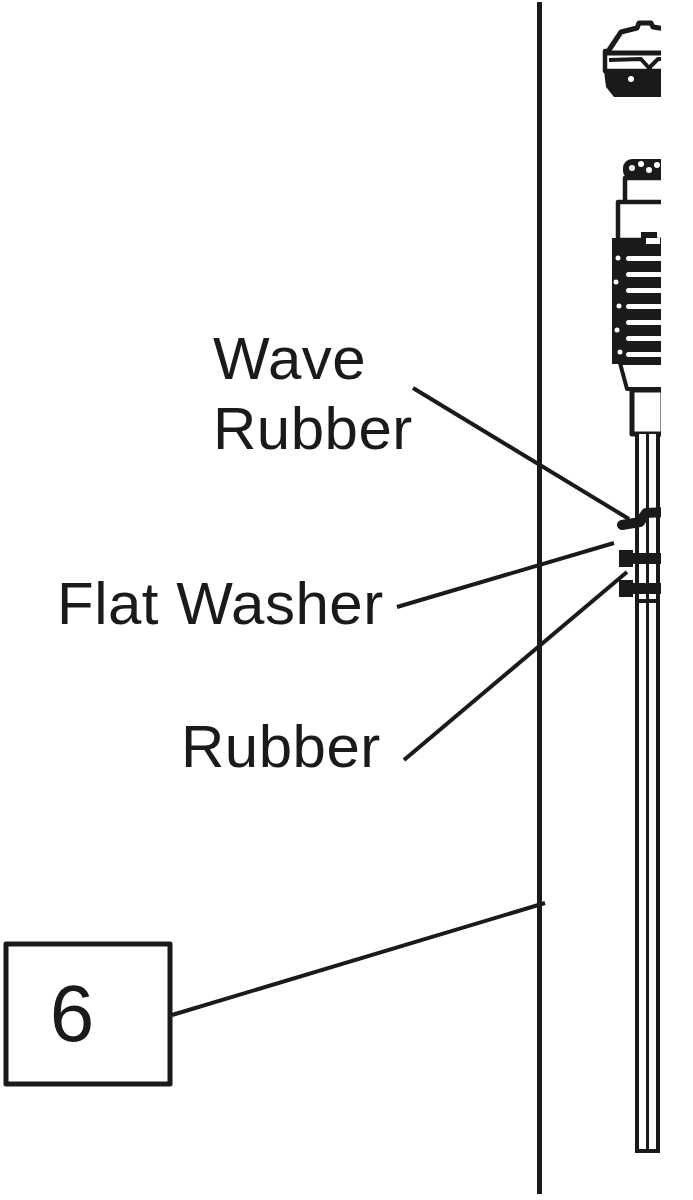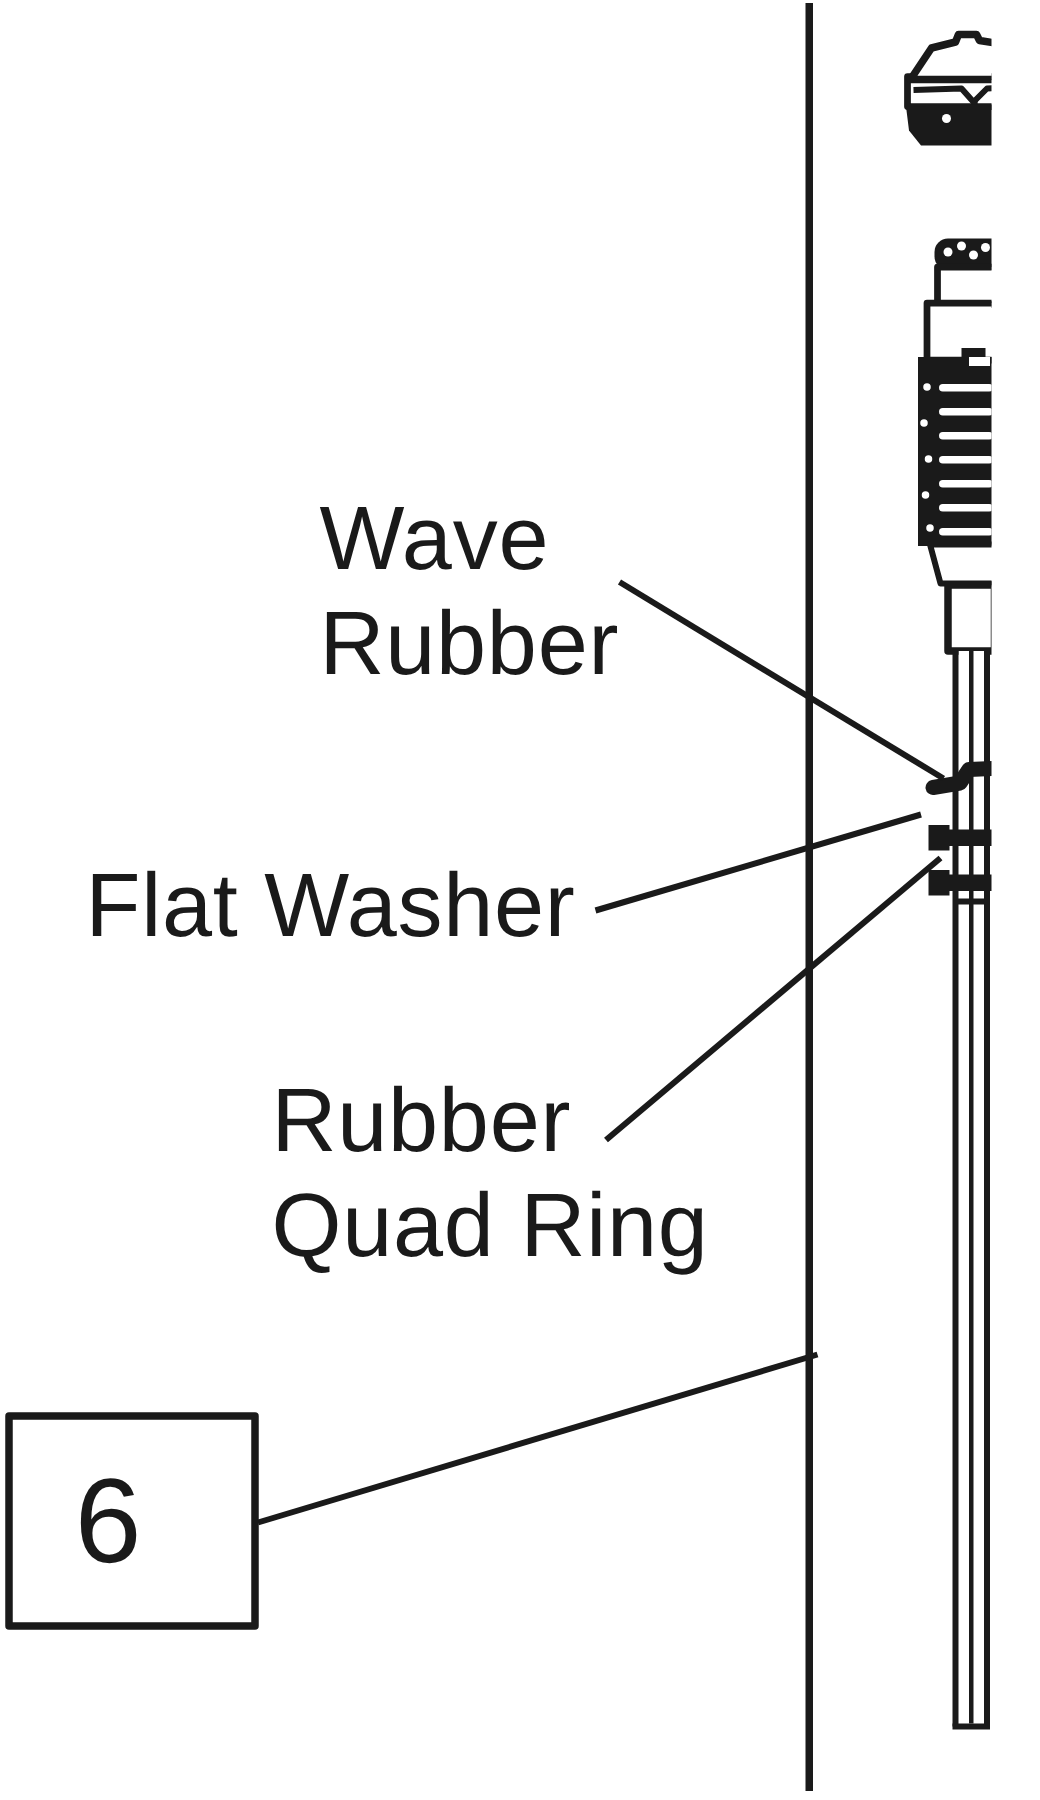--- a/index.html
+++ b/index.html
@@ -141,18 +141,17 @@
     <div>Wave</div>
     <div>Rubber</div>
   </div>
 
   <div class="label" style="left:57px; top:569px;">
     <div>Flat Washer</div>
   </div>
 
   <div class="label" style="left:181px; top:712px;">
     <div>Rubber</div>
-    <div>Quad Ring</div>
   </div>
 
   <div class="callout-number">6</div>
 
 </div>
 
 </body></html>

